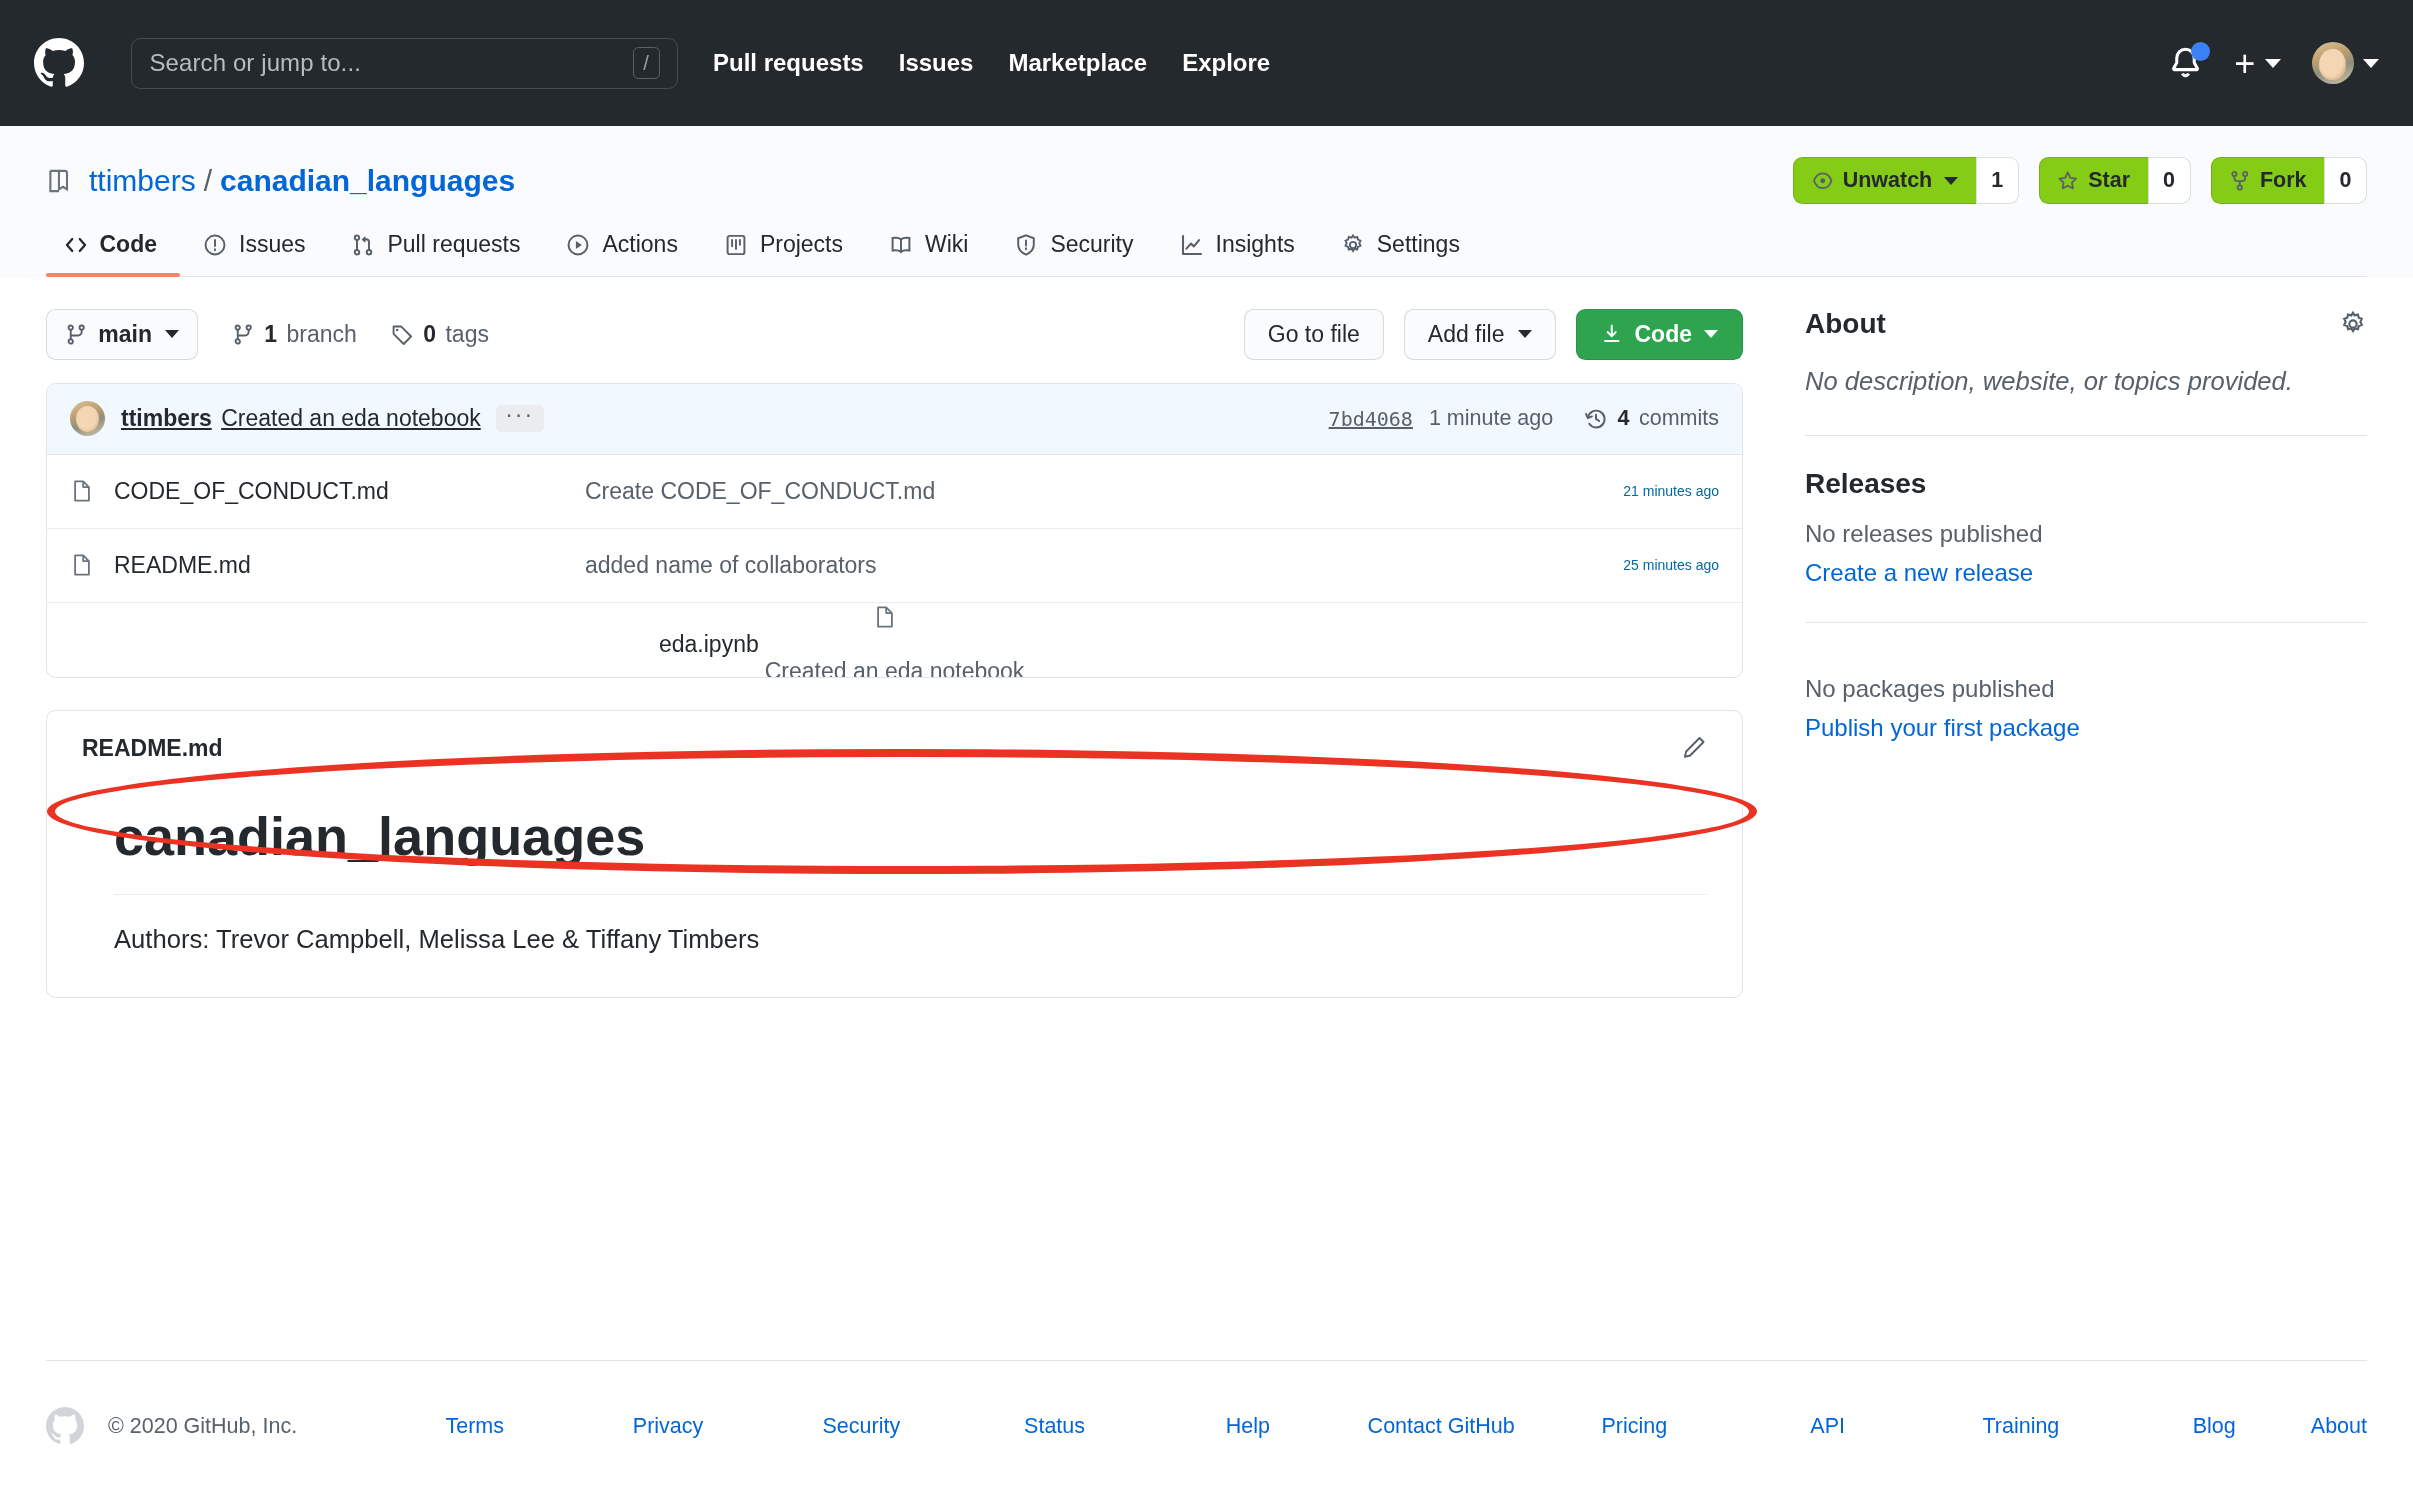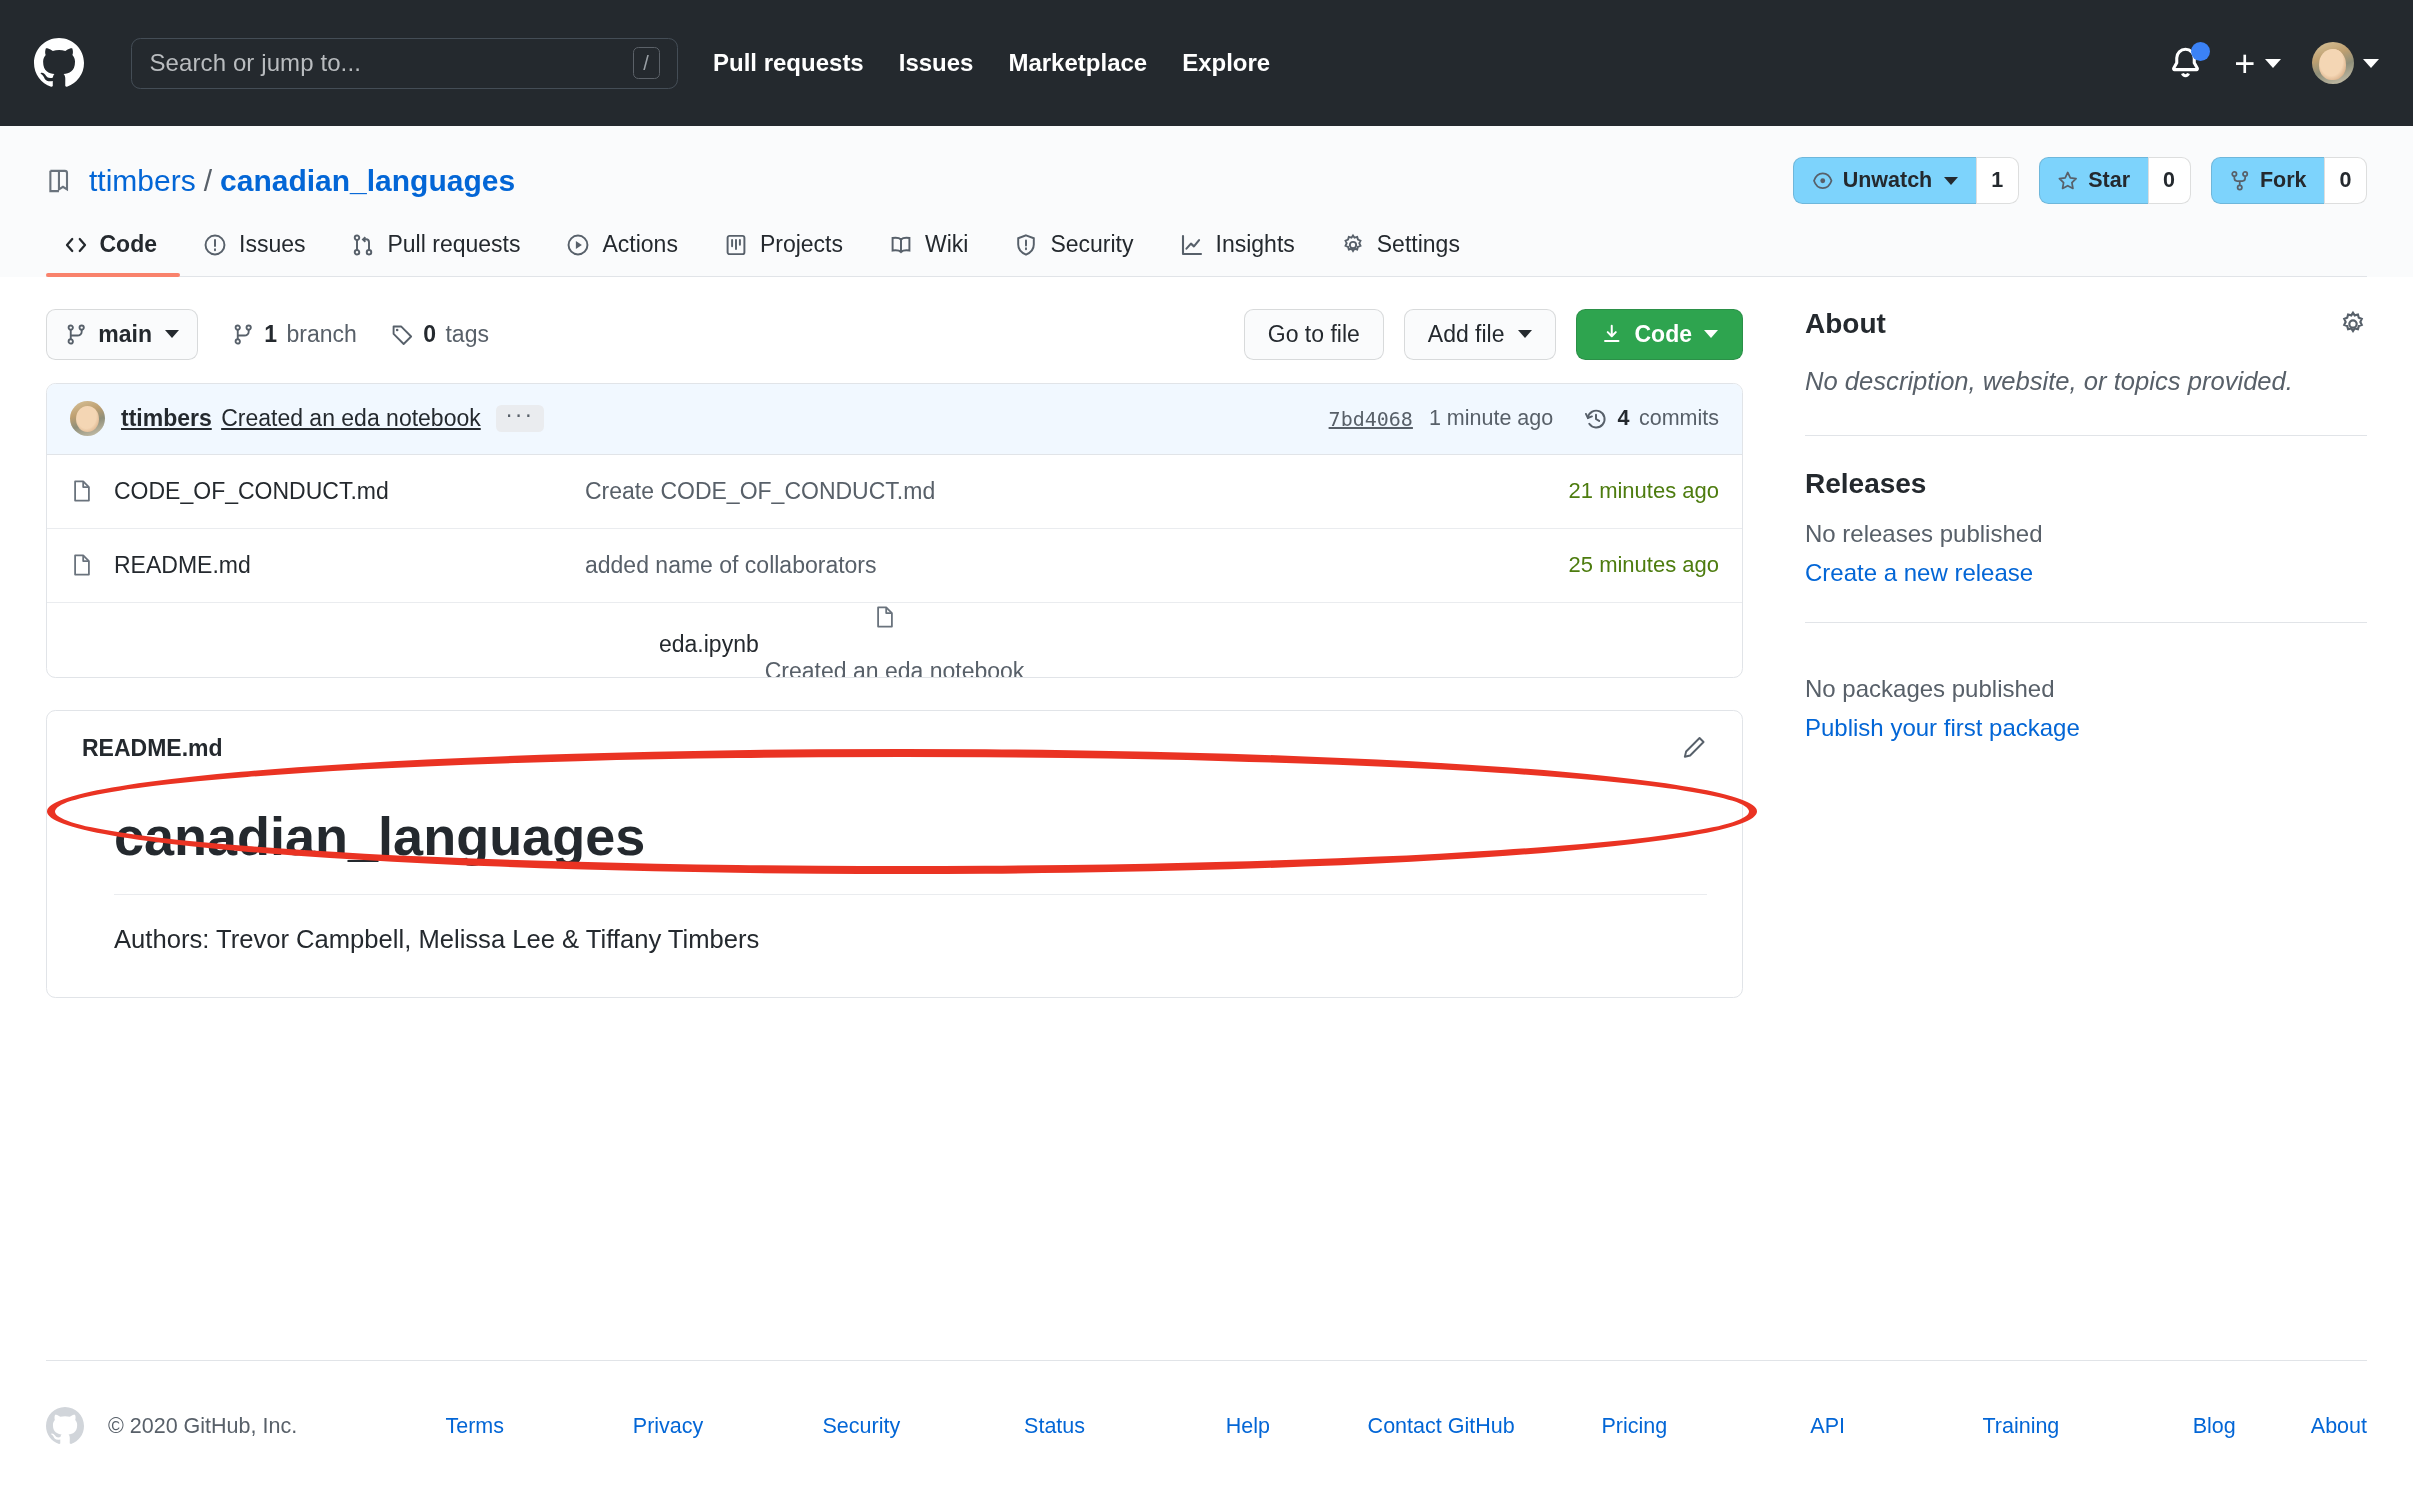--- a/index.html
+++ b/index.html
@@ -84,21 +84,21 @@
   .repo-title-row { display: flex; align-items: center; }
   .repo-icon { width: 28px; height: 28px; color: #6a737d; margin-right: 15px; flex: 0 0 auto;}
   .repo-icon svg { width: 100%; height: 100%; display: block; }
   .repo-owner { color: #0366d6; font-size: 30px; text-decoration: none; }
   .repo-slash { color: #586069; font-size: 30px; margin: 0 8px; }
   .repo-name { color: #0366d6; font-size: 30px; font-weight: bold; text-decoration: none; }
 
   .repo-actions { margin-left: auto; display: flex; align-items: center; gap: 20px; }
   .btn-group { display: flex; align-items: stretch; height: 47px; }
   .btn-main {
-    background: #7dd3fc; border: 1.3px solid rgba(27,31,35,.15);
+    background: #84cc16; border: 1.3px solid rgba(27,31,35,.15);
     border-right: none;
     border-radius: 9.4px 0 0 9.4px;
     display: flex; align-items: center; gap: 9.4px;
     padding: 0 17.5px; color: #24292e; font-size: 21.5px; font-weight: bold;
     white-space: nowrap;
   }
   .btn-count {
     background: #ffffff; border: 1.3px solid rgba(27,31,35,.15);
     border-radius: 0 9.4px 9.4px 0;
     display: flex; align-items: center; justify-content: center;
@@ -225,21 +225,21 @@
   .file-row {
     display: flex; align-items: center;
     padding: 0 23px; height: 74px;
     border-bottom: 1.3px solid #eaecef;
   }
   .file-row:last-child { border-bottom: none; flex-direction: column; }
   .file-ico { width: 24px; height: 28px; color: #6a737d; margin-right: 20px; flex: 0 0 auto; }
   .file-ico svg { width: 100%; height: 100%; display: block; }
   .file-name { width: 471px; font-size: 23px; color: #24292e; text-decoration: none; flex: 0 0 auto; }
   .file-msg { font-size: 23px; color: #586069; text-decoration: none; flex: 1 1 auto; }
-  .file-time { font-size: 22px; color: #4d7c0f; text-align: right; white-space: nowrap; }
+  .file-time { font-size: 14px; color: #0369a1; text-align: right; white-space: nowrap; }
 
   
   .readme-box {
     margin-top: 32px; border: 1.3px solid #e1e4e8; border-radius: 9.4px;
     padding: 24px 35px 43px 35px;
   }
   .readme-head { display: flex; align-items: center; }
   .readme-title { font-size: 23px; font-weight: bold; color: #24292e; }
   .pencil { margin-left: auto; width: 25.6px; height: 25.6px; color: #57606a; }
   .pencil svg { width: 100%; height: 100%; display: block; }

